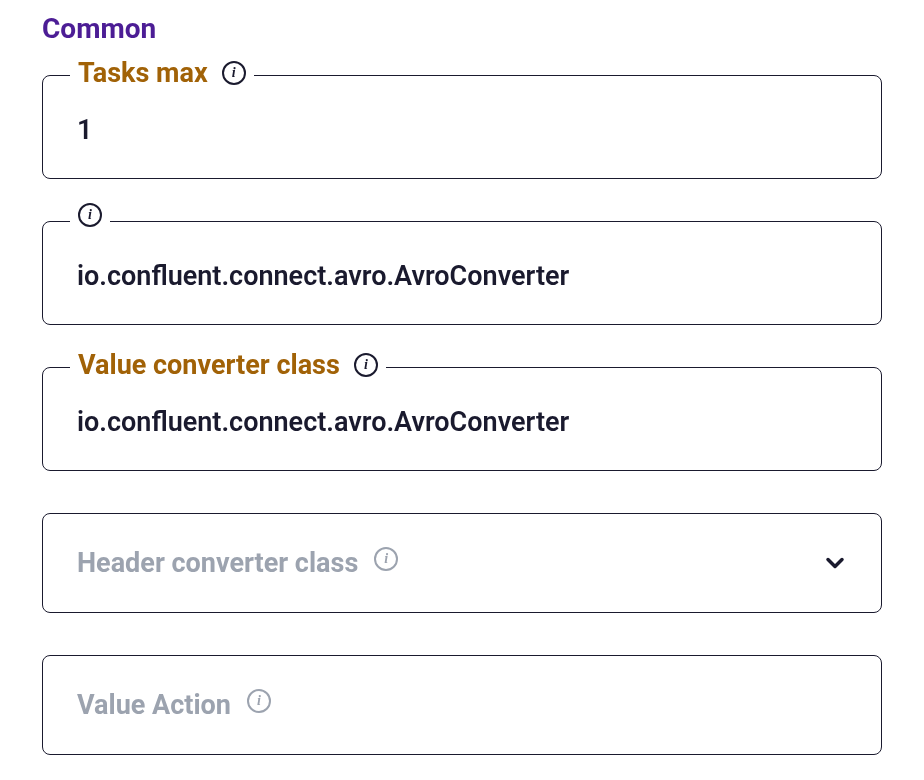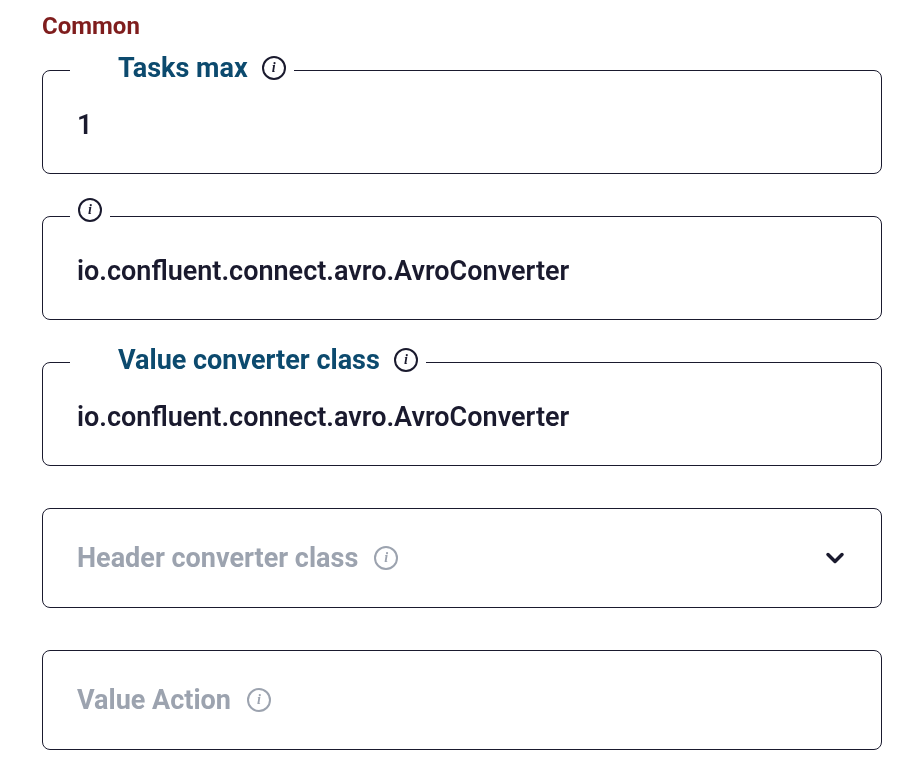--- a/index.html
+++ b/index.html
@@ -8,23 +8,23 @@
       padding: 0;
     }
     body {
       font-family: -apple-system, BlinkMacSystemFont, "Segoe UI", Roboto, Helvetica, Arial, sans-serif;
       background: #ffffff;
       padding: 12px 42px;
       width: 924px;
       color: #1a1a2e;
     }
     .section-title {
-      font-size: 24px;
+      font-size: 28px;
       font-weight: 700;
-      color: #7f1d1d;
+      color: #4c1d95;
       margin-bottom: 30px;
     }
     .field-wrapper {
       position: relative;
       margin-bottom: 42px;
     }
     .field-wrapper.no-float {
       margin-bottom: 42px;
     }
     .field-legend {
@@ -34,22 +34,21 @@
       background: #ffffff;
       padding: 0 8px;
       display: flex;
       align-items: center;
       gap: 14px;
       z-index: 2;
     }
     .field-legend-text {
       font-size: 27px;
       font-weight: 700;
-      color: #0c4a6e;
-      margin-left: 40px;
+      color: #a16207;
     }
     .info-icon {
       width: 24px;
       height: 24px;
       border: 2px solid #1a1a2e;
       border-radius: 50%;
       display: inline-flex;
       align-items: center;
       justify-content: center;
       font-size: 14px;
@@ -82,21 +81,20 @@
       color: #1a1a2e;
       width: 100%;
       background: transparent;
       font-family: inherit;
     }
     .placeholder-label {
       font-size: 27px;
       font-weight: 700;
       color: #9ca3af;
       display: flex;
-      align-items: center;
       gap: 16px;
       flex: 1;
     }
     .chevron-down {
       position: absolute;
       right: 32px;
       top: 50%;
       transform: translateY(-50%);
     }
     .chevron-down svg {

